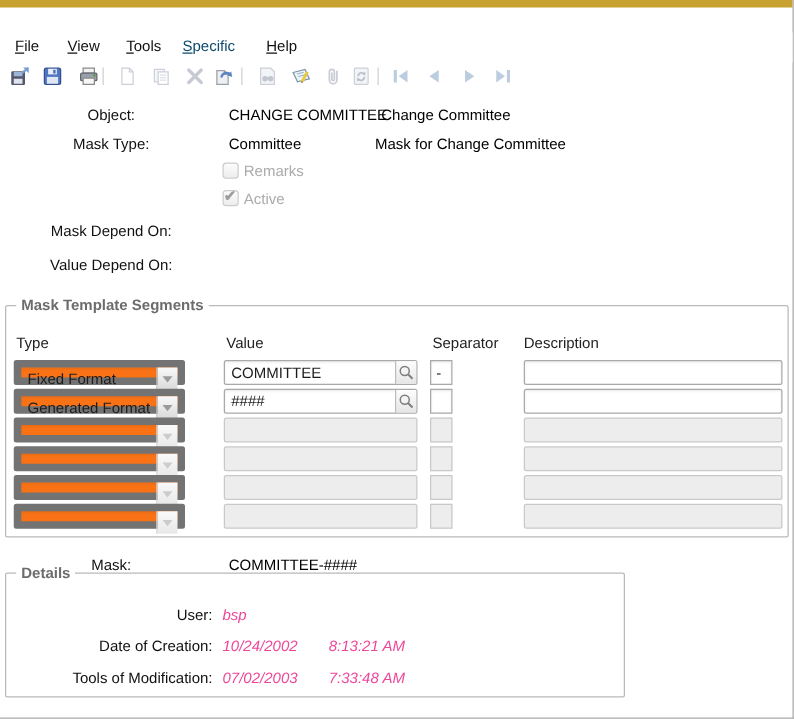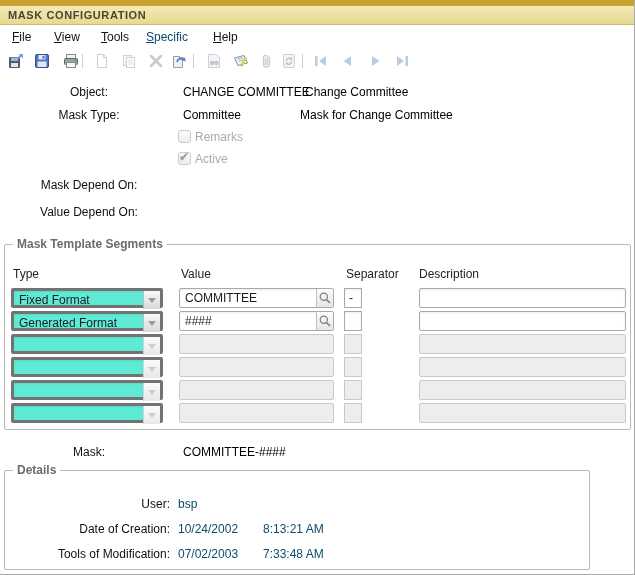--- a/index.html
+++ b/index.html
@@ -37,22 +37,22 @@
   .cblabel { margin-left:4px; color:#ababab; }
 
   
   .groupbox { position:absolute; border:1px solid #b9b9b9; border-radius:2px; background:#fff; }
   .legend { position:absolute; top:-8px; left:8px; background:#fff; padding:0 4px;
             font-weight:bold; color:#6c6c6c; font-size:12px; white-space:nowrap; }
 
   .col-head { position:absolute; color:#222; white-space:nowrap; }
 
   .seg-row { position:absolute; left:0; width:100%; height:20px; }
-  .dropdown { position:absolute; left:6px; width:152px; height:20px; border:3px solid #737373;
-              border-radius:2px; background:#5eead4; box-shadow:inset 0 1px 2px rgba(0,0,0,.08); }
+  .dropdown { position:absolute; left:6px; width:137px; height:20px; border:6px solid #737373;
+              border-radius:2px; background:#f97316; box-shadow:inset 0 1px 2px rgba(0,0,0,.08); }
   .dd-text { position:absolute; left:5px; top:2px; white-space:nowrap; }
   .dd-btn { position:absolute; right:0; top:0; width:17px; height:18px;
             background:linear-gradient(#f9f9f9,#d9d9d9); border-left:1px solid #bdbdbd;
             display:flex; align-items:center; justify-content:center; }
   .dd-arrow { width:0; height:0; border-left:4px solid transparent; border-right:4px solid transparent;
               border-top:5px solid #9a9a9a; }
   .value-field { position:absolute; left:174px; width:155px; height:20px; border:1px solid #a9a9a9;
                  border-radius:2px; background:#fff; box-shadow:inset 0 1px 2px rgba(0,0,0,.08); }
   .vf-text { position:absolute; left:5px; top:2px; white-space:nowrap; }
   .vf-btn { position:absolute; right:0; top:0; width:17px; height:18px;
@@ -62,29 +62,28 @@
                background:#fff; padding:2px 0 0 4px; box-shadow:inset 0 1px 2px rgba(0,0,0,.08); }
   .desc-field { position:absolute; left:414px; width:207px; height:20px; border:1px solid #a9a9a9;
                 border-radius:2px; background:#fff; box-shadow:inset 0 1px 2px rgba(0,0,0,.08); }
 
   .seg-row.off .value-field, .seg-row.off .sep-field, .seg-row.off .desc-field {
       background:#ededed; border-color:#c9c9c9; box-shadow:none; }
   .seg-row.off .dd-arrow { border-top-color:#cccccc; }
   .seg-row.off .dd-btn { background:linear-gradient(#fafafa,#e8e8e8); border-left-color:#d2d2d2; }
 
   .dlabel { position:absolute; left:0; width:165px; text-align:right; color:#111; white-space:nowrap; }
-  .dvalue { position:absolute; white-space:nowrap; color:#0c4a6e; }
+  .dvalue { position:absolute; white-space:nowrap; color:#ec4899;font-style:italic; }
 </style>
 </head>
 <body>
 
 <div class="window">
 
   <div class="accent-strip"></div>
-  <div class="title-band">MASK CONFIGURATION</div>
 
   <div class="menubar">
     <span class="menu-item" style="left:12px">File</span>
     <span class="menu-item" style="left:54px">View</span>
     <span class="menu-item" style="left:101px">Tools</span>
     <span class="menu-item disabled" style="left:146px">Specific</span>
     <span class="menu-item" style="left:213px">Help</span>
   </div>
 
   <div class="toolbar">
@@ -336,21 +335,21 @@
       <div class="sep-field"></div>
       <div class="desc-field">
           <span class="vf-text"></span>
         </div>
     </div>
   </div>
 
   <div class="flabel" style="top:445px">Mask:</div>
   <div class="fvalue" style="left:183px; top:445px">COMMITTEE-####</div>
 
-  <div class="groupbox" style="left:4px; top:470px; width:586px; height:100px">
+  <div class="groupbox" style="left:4px; top:458px; width:496px; height:100px">
     <span class="legend">Details</span>
 
     <div class="dlabel" style="top:26px">User:</div>
     <div class="dvalue" style="left:173px; top:26px">bsp</div>
 
     <div class="dlabel" style="top:51px">Date of Creation:</div>
     <div class="dvalue" style="left:173px; top:51px">10/24/2002</div>
     <div class="dvalue" style="left:258px; top:51px">8:13:21 AM</div>
 
     <div class="dlabel" style="top:76px">Tools of Modification:</div>

